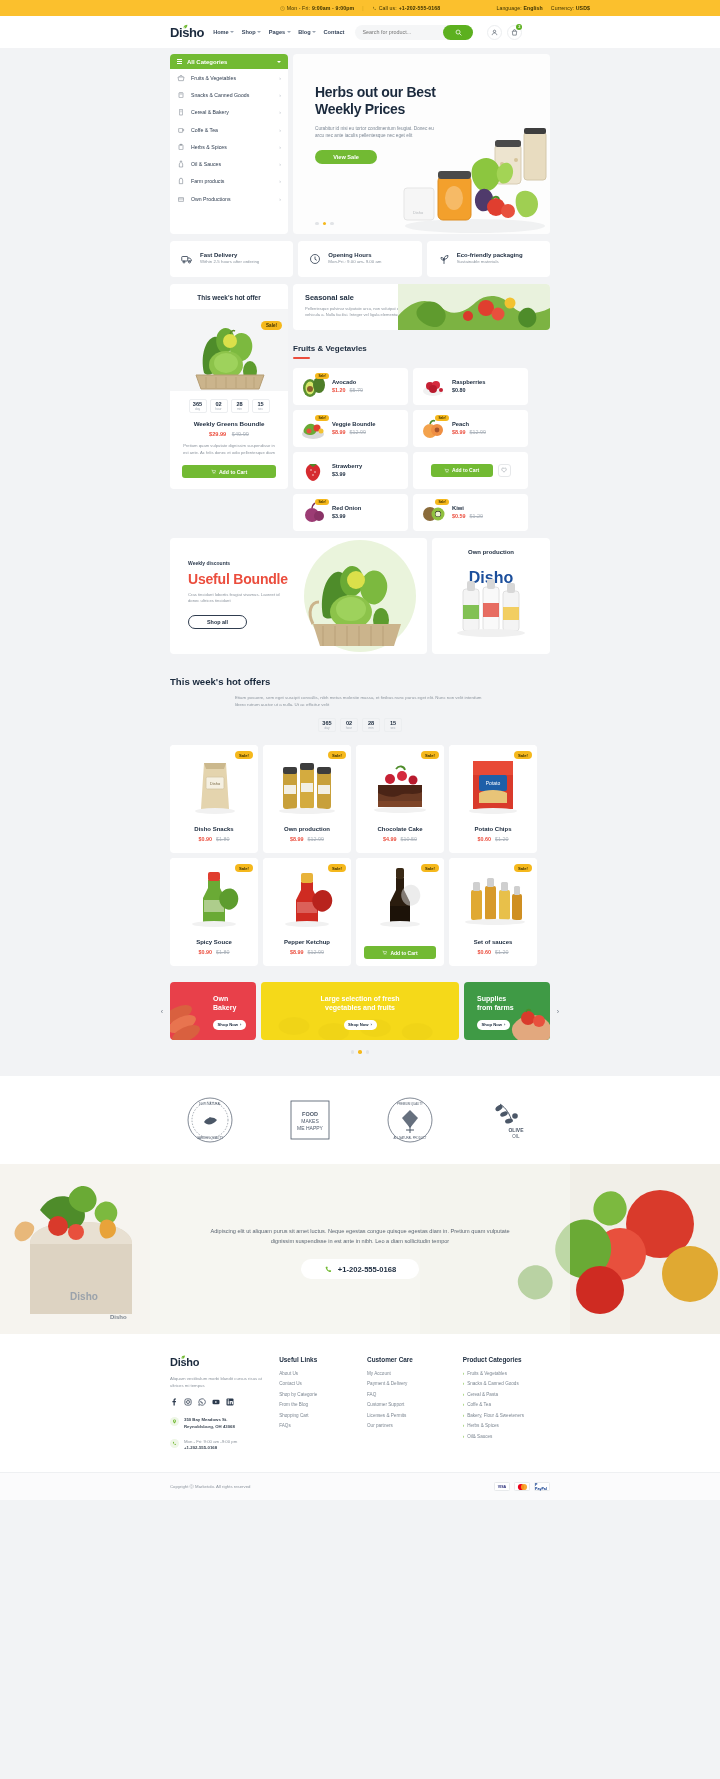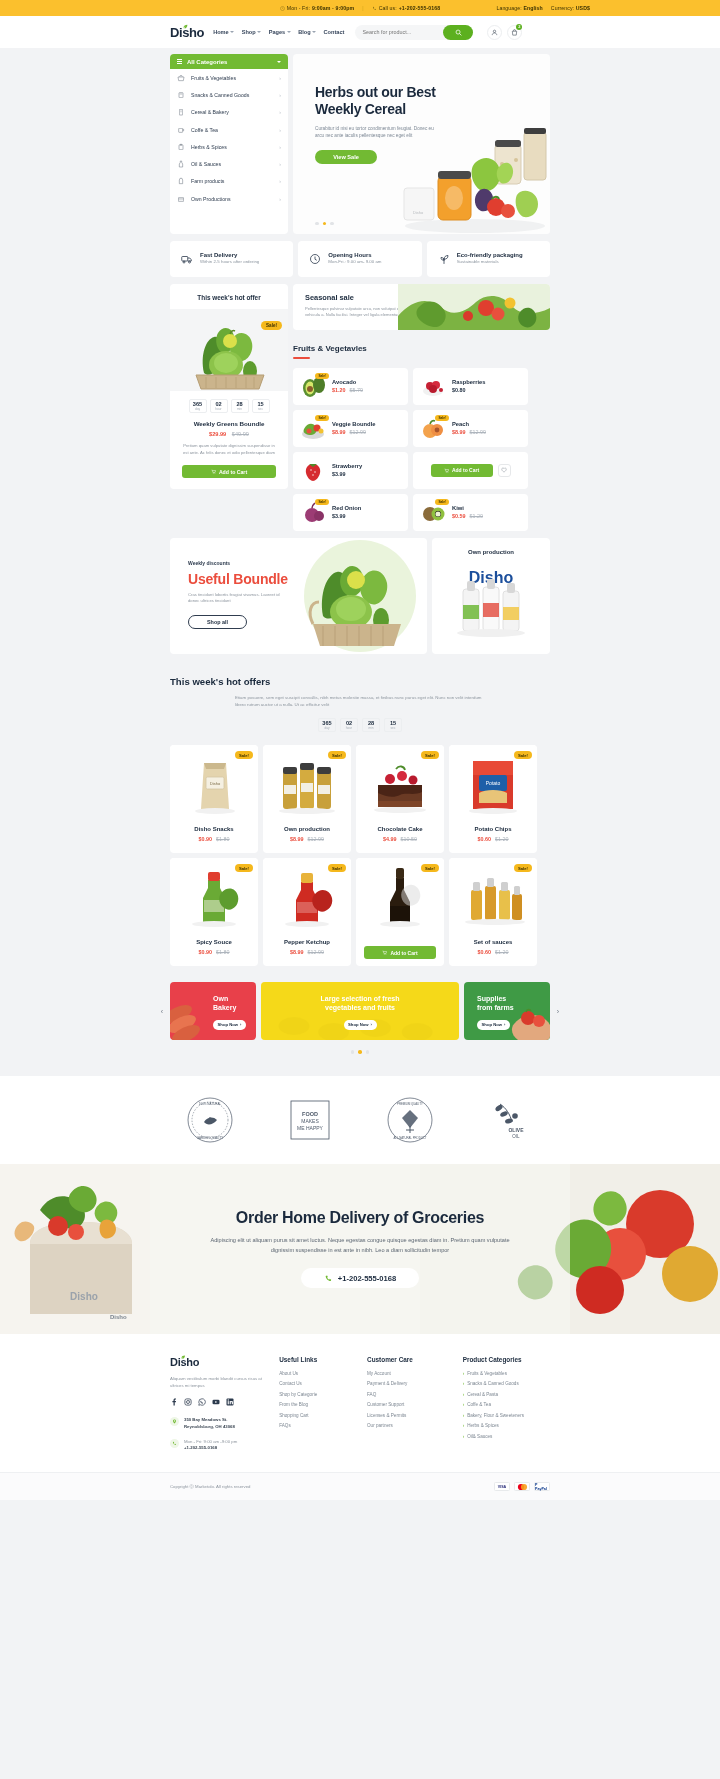--- a/index.html
+++ b/index.html
@@ -457,21 +457,21 @@
           <circle cx="96" cy="93" r="9" fill="#e03e2f"></circle>
           <circle cx="108" cy="97" r="7" fill="#e8503d"></circle>
           <path d="M92 85c2-3 6-3 7 0" stroke="#4d8d2a" stroke-width="2" fill="none"></path>
           <path d="M120 78c8-4 18 2 18 12 0 9-7 14-14 13-8-2-12-21-4-25z" fill="#9fcf52"></path>
           <rect x="4" y="74" width="30" height="32" rx="3" fill="#f6f6f6" stroke="#e5e5e5" stroke-width="1"></rect>
           <text x="18" y="100" font-size="4" fill="#b9bcc0" text-anchor="middle" font-family="Liberation Sans">Disho</text>
         </svg>
         <div class="hero-txt">
           <h1>
             <span>Herbs out our Best</span><br>
-            <span>Weekly Cereal</span>
+            <span>Weekly Prices</span>
           </h1>
           <p>Curabitur id nisi eu tortor condimentum feugiat. Donec eu arcu nec ante iaculis pellentesque nec eget elit</p>
           <div class="hero-btn">View Sale</div>
         </div>
         <div class="dots">
           <span class="dot"></span>
           <span class="dot on"></span>
           <span class="dot"></span>
         </div>
       </div>
@@ -1066,21 +1066,20 @@
         <circle cx="620" cy="90" r="26" fill="#e8503d"></circle>
         <path d="M560 70c14-22 42-18 50 6 6 22-12 42-30 38-20-4-32-26-20-44z" fill="#6aaa35"></path>
         <path d="M596 36c10-14 26-10 30 4 4 14-10 24-20 21-11-3-16-15-10-25z" fill="#7cb93f"></path>
         <circle cx="690" cy="110" r="28" fill="#e0a932"></circle>
         <circle cx="600" cy="126" r="24" fill="#cf2b22"></circle>
         <path d="M520 110c10-14 28-10 32 4 4 14-10 24-20 21-11-3-18-15-12-25z" fill="#5d9c2e"></path>
       </g>
       <rect x="150" width="420" height="170" fill="#f7f6f2" opacity=".6"></rect>
     </svg>
     <div class="cta-inner">
-      <h2>Order Home Delivery of Groceries</h2>
       <p>Adipiscing elit ut aliquam purus sit amet luctus. Neque egestas congue quisque egestas diam in. Pretium quam vulputate dignissim suspendisse in est ante in nibh. Leo a diam sollicitudin tempor</p>
       <div class="cta-phone">
         <svg width="9" height="9" viewBox="0 0 16 16">
             <path d="M3 3.5l2.5-.8 1.4 2.6-1.4 1.1c.7 1.6 2 2.9 3.6 3.6l1.1-1.4 2.6 1.4-.8 2.5c-4.2.4-9.4-4.8-9-9z" fill="#72ba33"></path>
           </svg>
         <span>+1-202-555-0168</span>
       </div>
     </div>
     <div class="cta-logo">Disho</div>
   </div>

